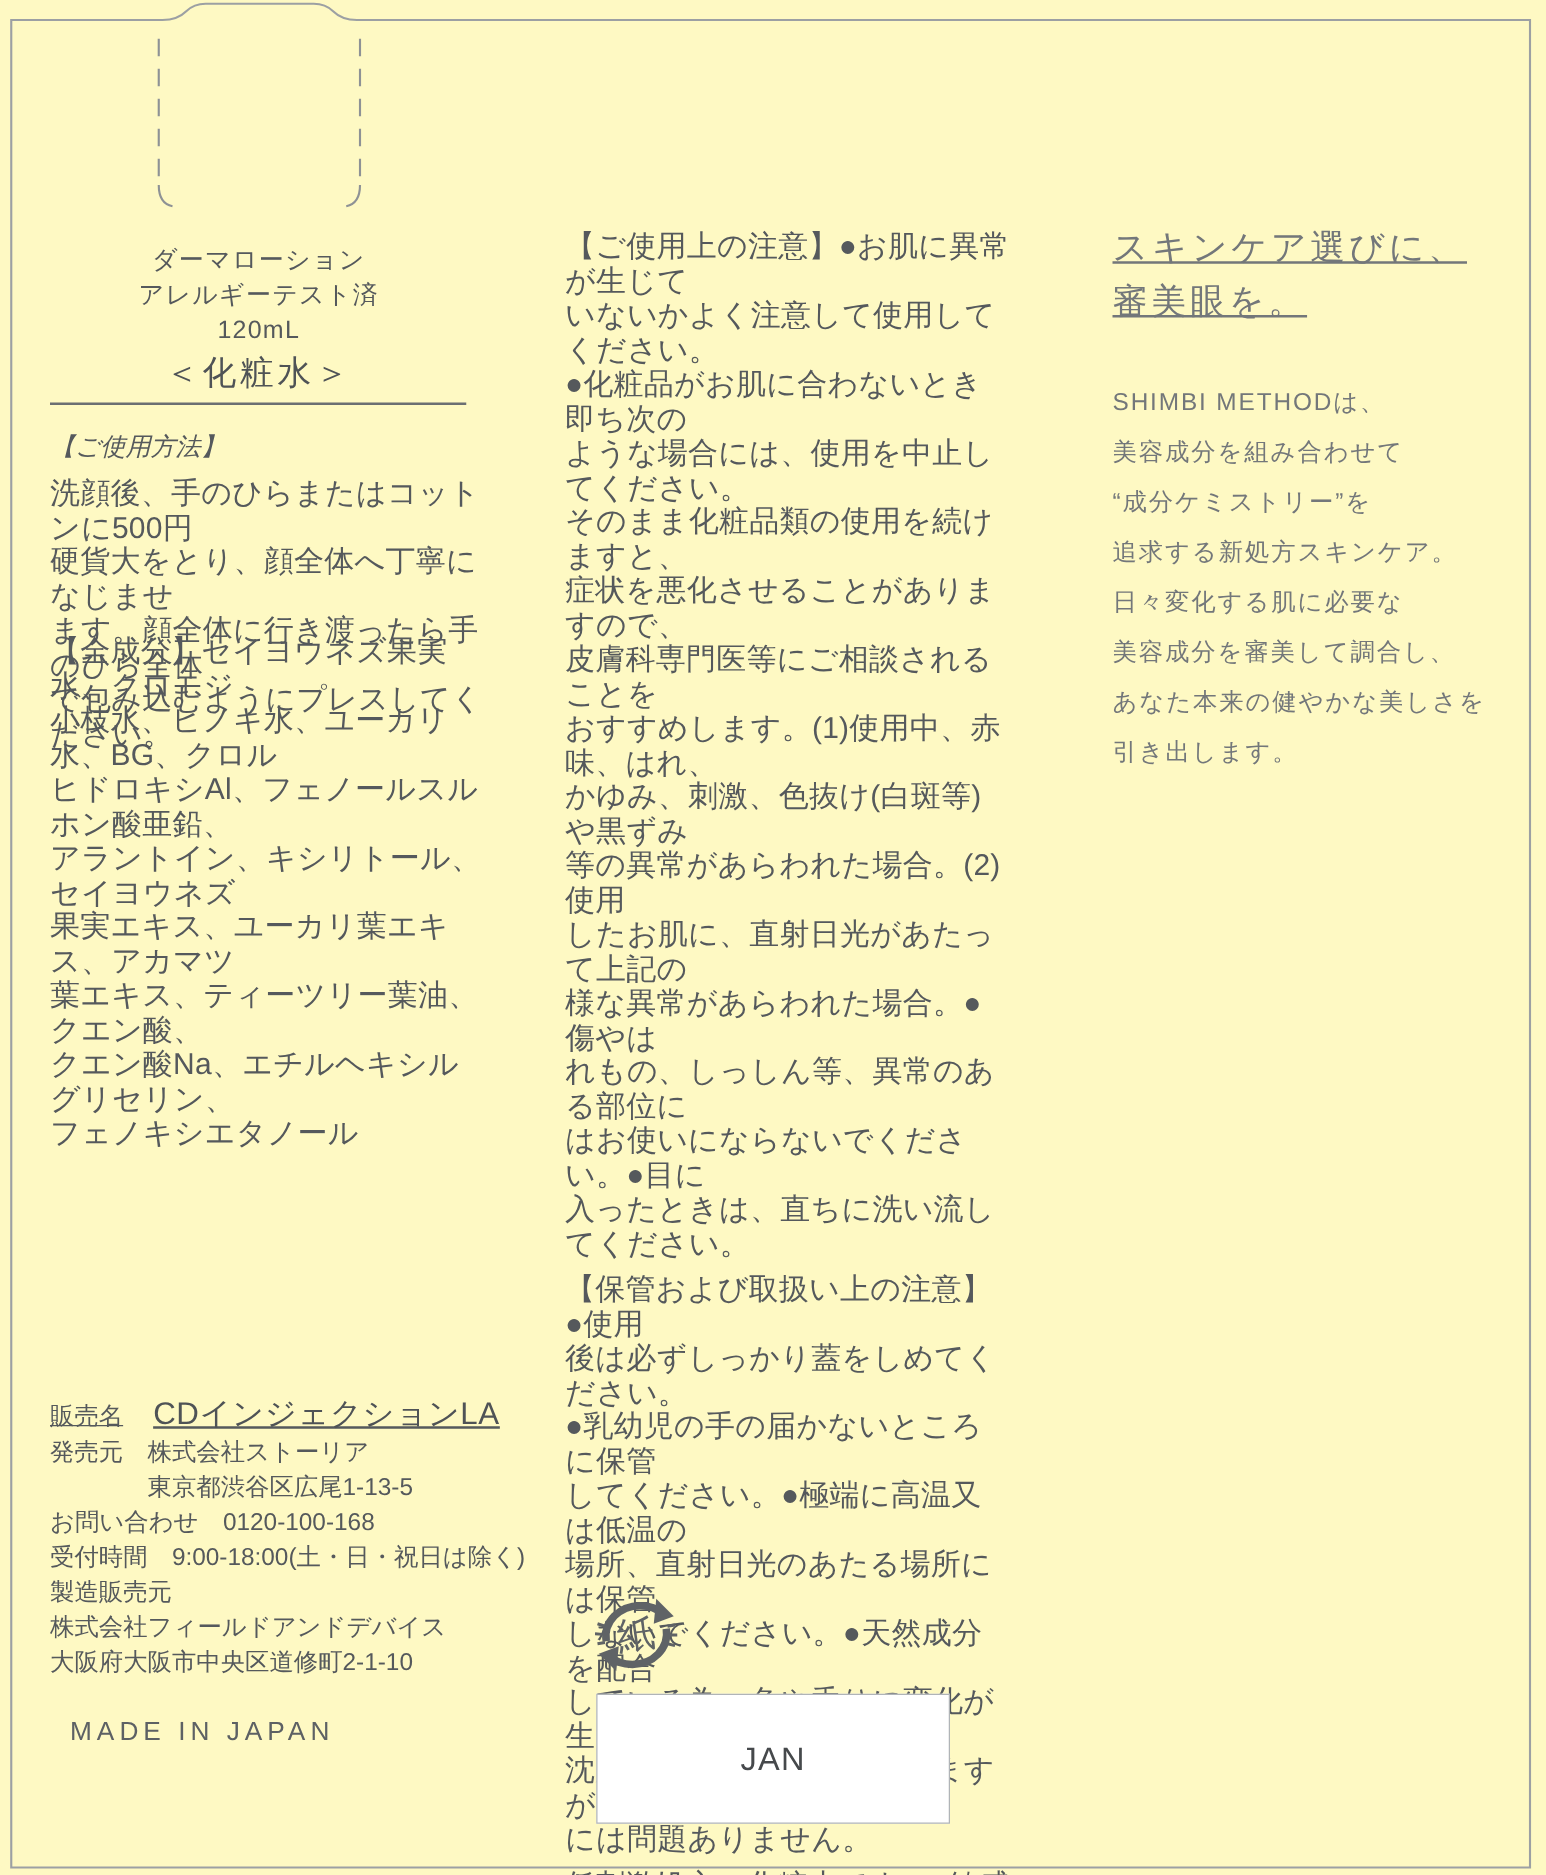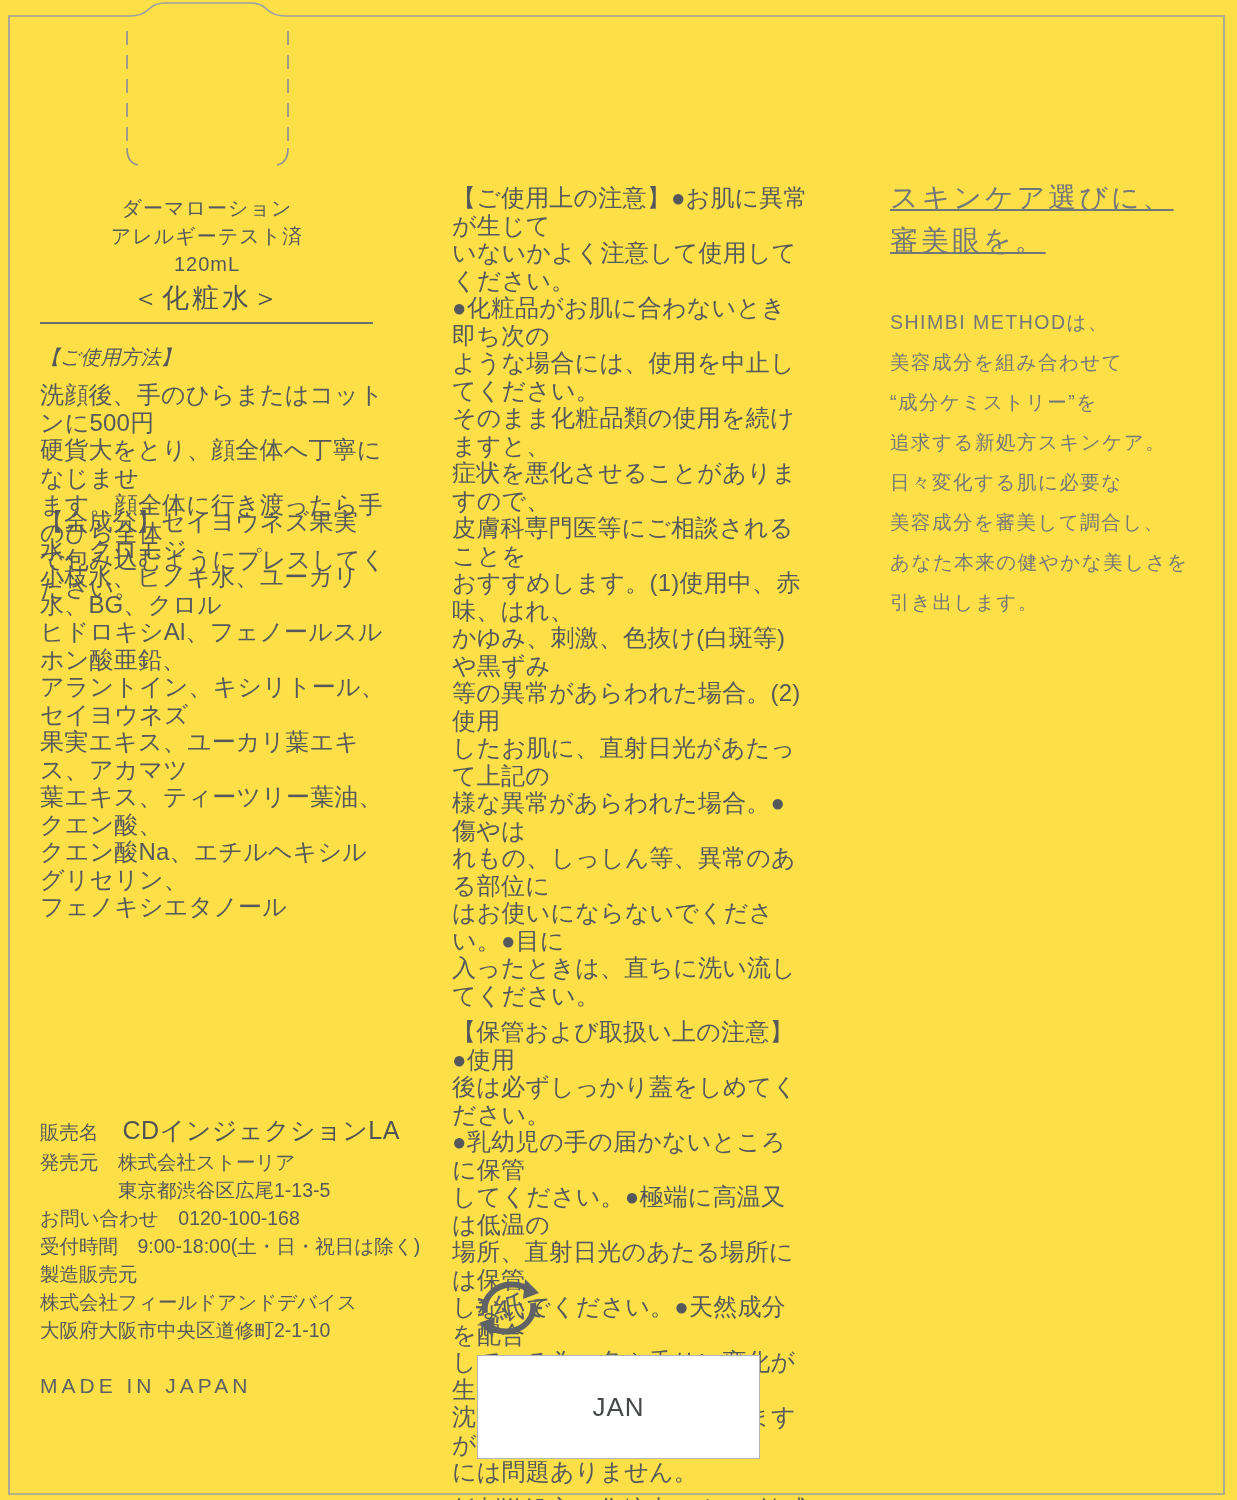--- a/index.html
+++ b/index.html
@@ -1,20 +1,20 @@
 <!DOCTYPE html>
 <html><head>
 <meta charset="utf-8">
 <style>
   html, body { margin: 0; padding: 0; background: #ffffff; }
   .panel {
     position: relative;
     width: 1237px;
     height: 1500px;
-    background: #fde047;
+    background: #fef9c3;
     color: #55595c;
     font-family: "Liberation Sans", sans-serif;
     overflow: hidden;
   }
   svg.dieline { position: absolute; left: 0; top: 0; }
 
   
   .title-block { position: absolute; left: 40px; top: 194px; width: 334px; text-align: center; }
   .name-line  { font-size: 20px; line-height: 28px; letter-spacing: 1px; }
   .volume     { font-size: 20px; line-height: 28px; letter-spacing: 1px; }
@@ -38,25 +38,25 @@
     color: #73777a; white-space: pre-line; text-decoration: underline;
   }
   .brand-body {
     position: absolute; left: 890px; top: 302px; width: 320px;
     font-size: 19.5px; line-height: 40px; letter-spacing: 1.5px;
     color: #73777a; white-space: pre-line;
   }
 
   
   .distributor { position: absolute; left: 40px; top: 1114px; width: 460px; }
-  .dist-row1 { display: flex; align-items: baseline; gap: 24px; }
+  .dist-row1 { display: flex; align-items: baseline; gap: 24px; text-decoration: underline; }
   .dist-label { font-size: 19.5px; }
   .dist-value { font-size: 25px; letter-spacing: 0.5px; color: #4f5356; }
   .dist-details { margin-top: 1px; font-size: 19.5px; line-height: 28px; white-space: pre-line; }
-  .made-in { position: absolute; left: 40px; top: 1374px; font-size: 21px; letter-spacing: 4px; color: #5d6164; }
+  .made-in { position: absolute; left: 56px; top: 1374px; font-size: 21px; letter-spacing: 4px; color: #5d6164; }
 
   
   .recycle { position: absolute; left: 476px; top: 1274px; }
   .jan-box {
     position: absolute; left: 477px; top: 1355px; width: 281px; height: 102px;
     border: 1.5px solid #b0b4b7; background: #ffffff;
     display: flex; flex-direction: row; align-items: center; justify-content: center;
     color: #46494c;
   }
   .jan-label { font-size: 26px; line-height: 33px; letter-spacing: 1px; }

